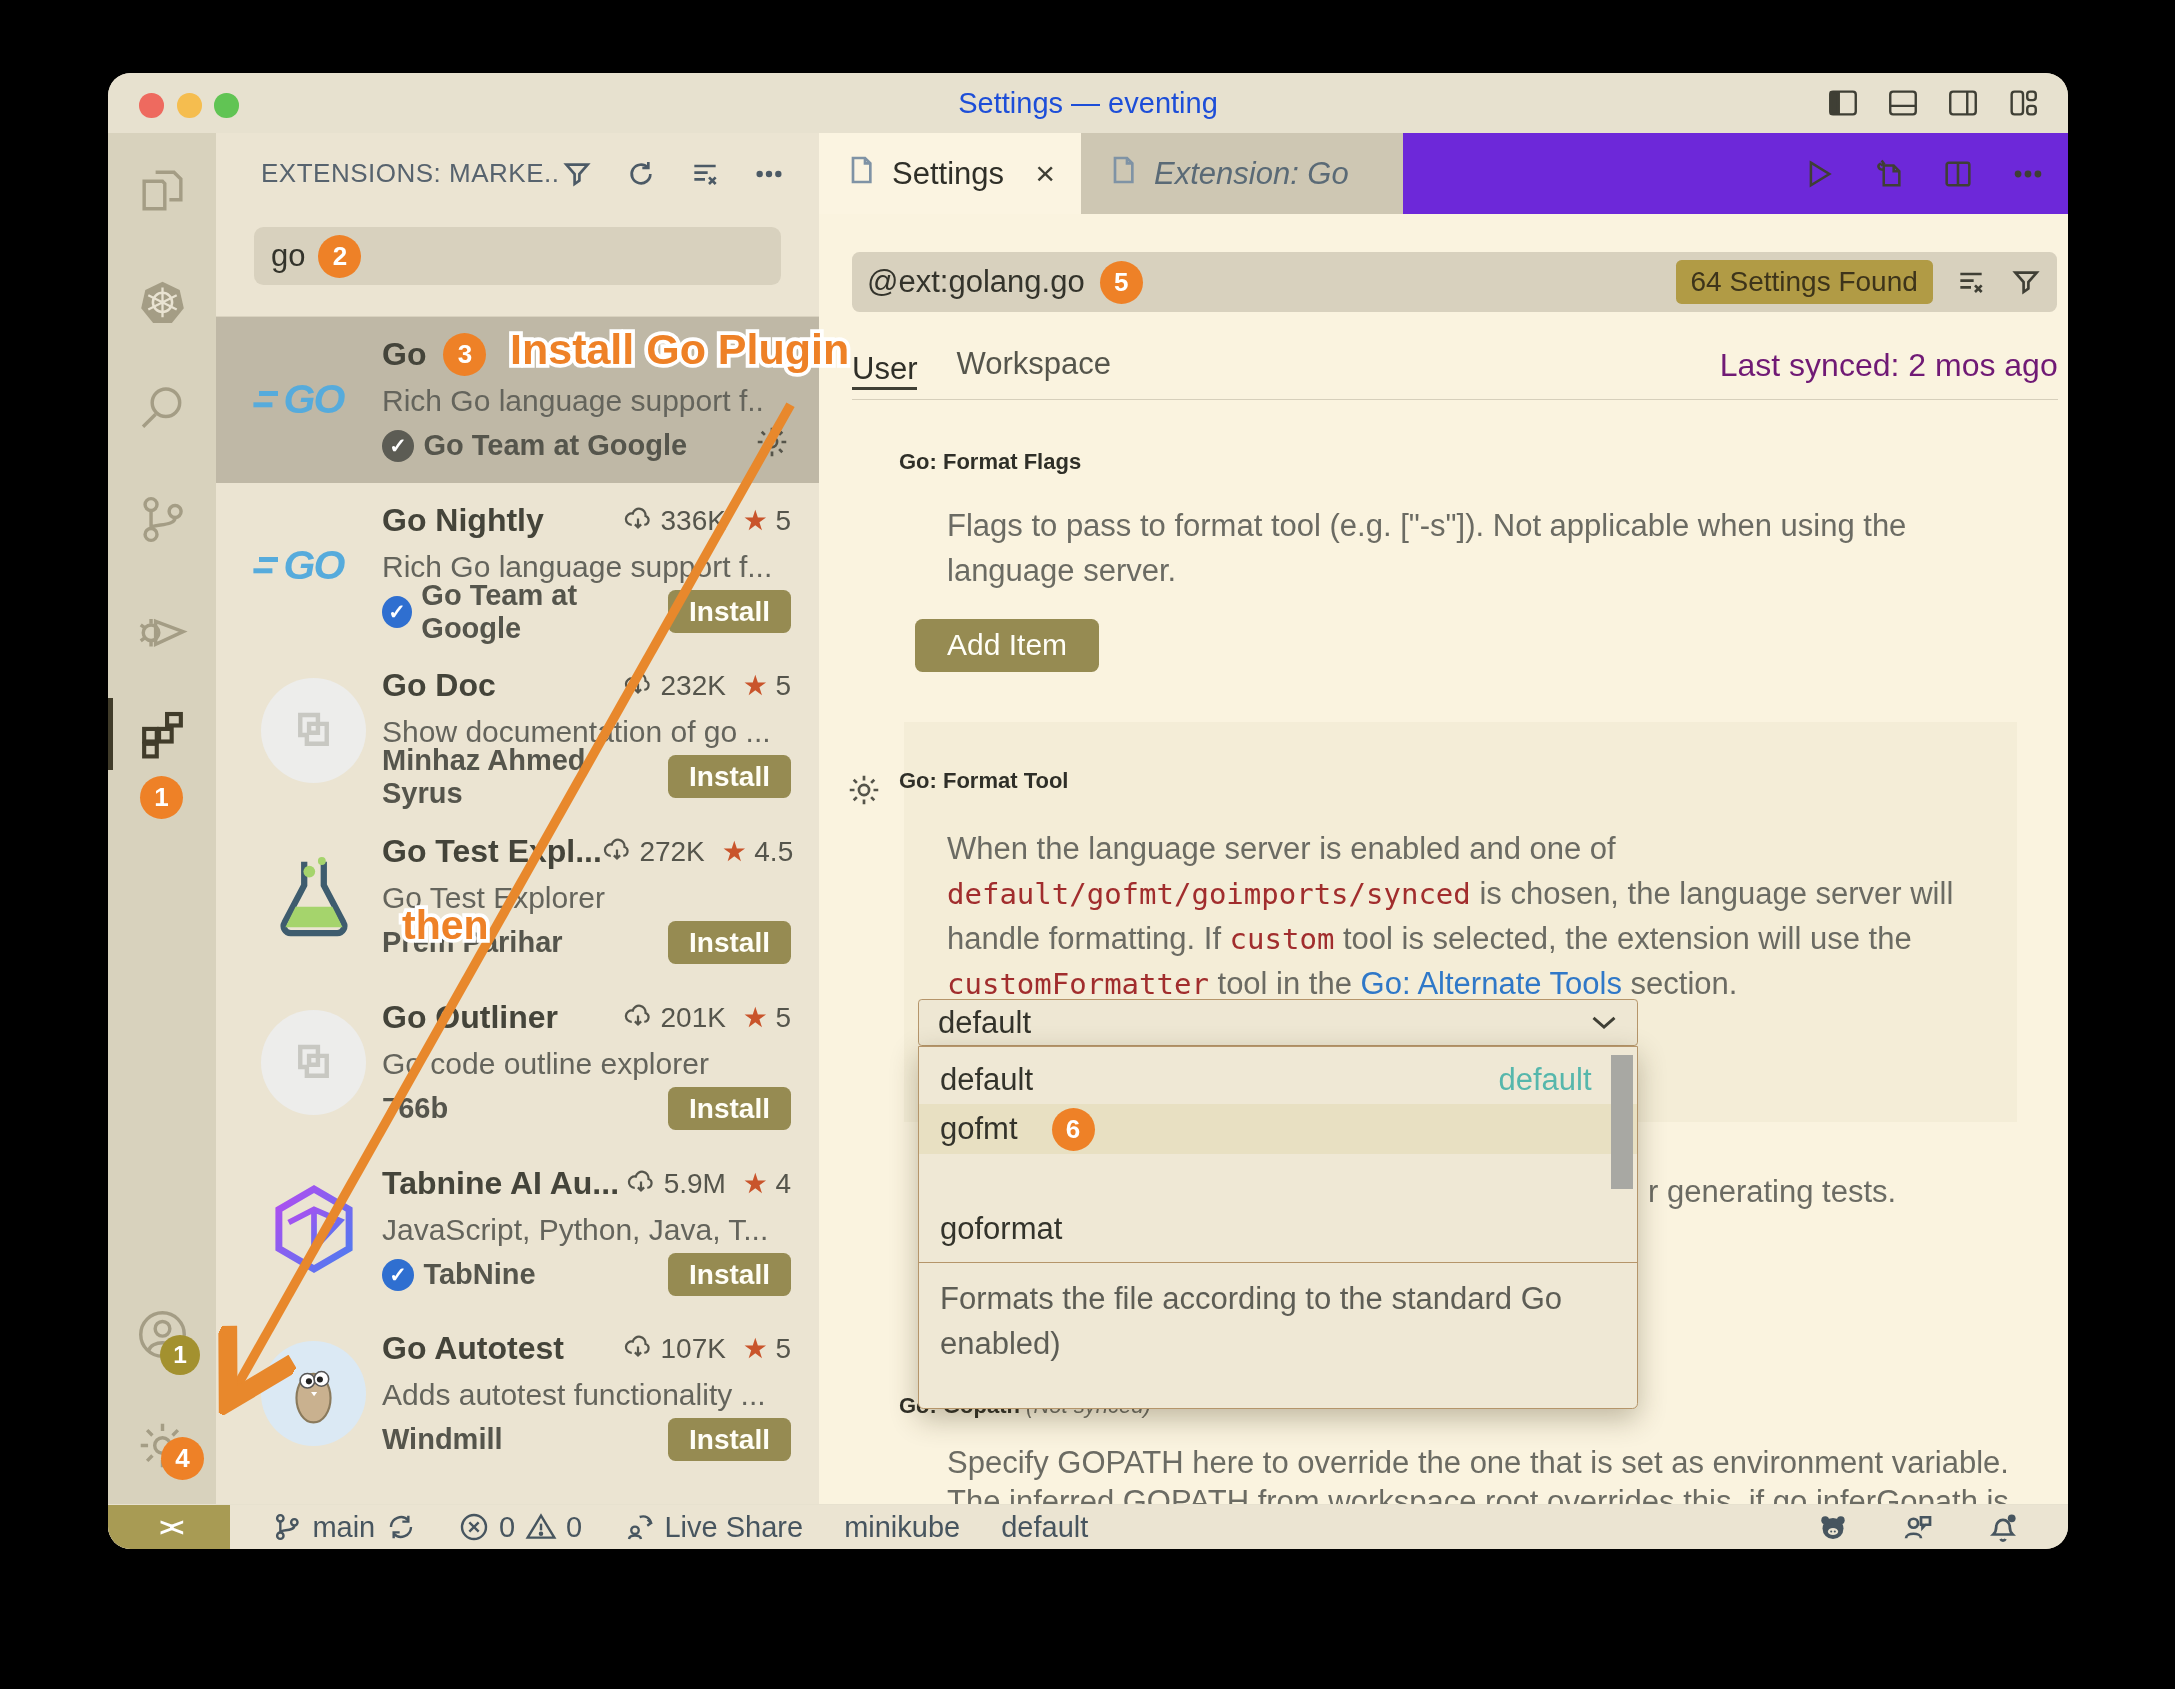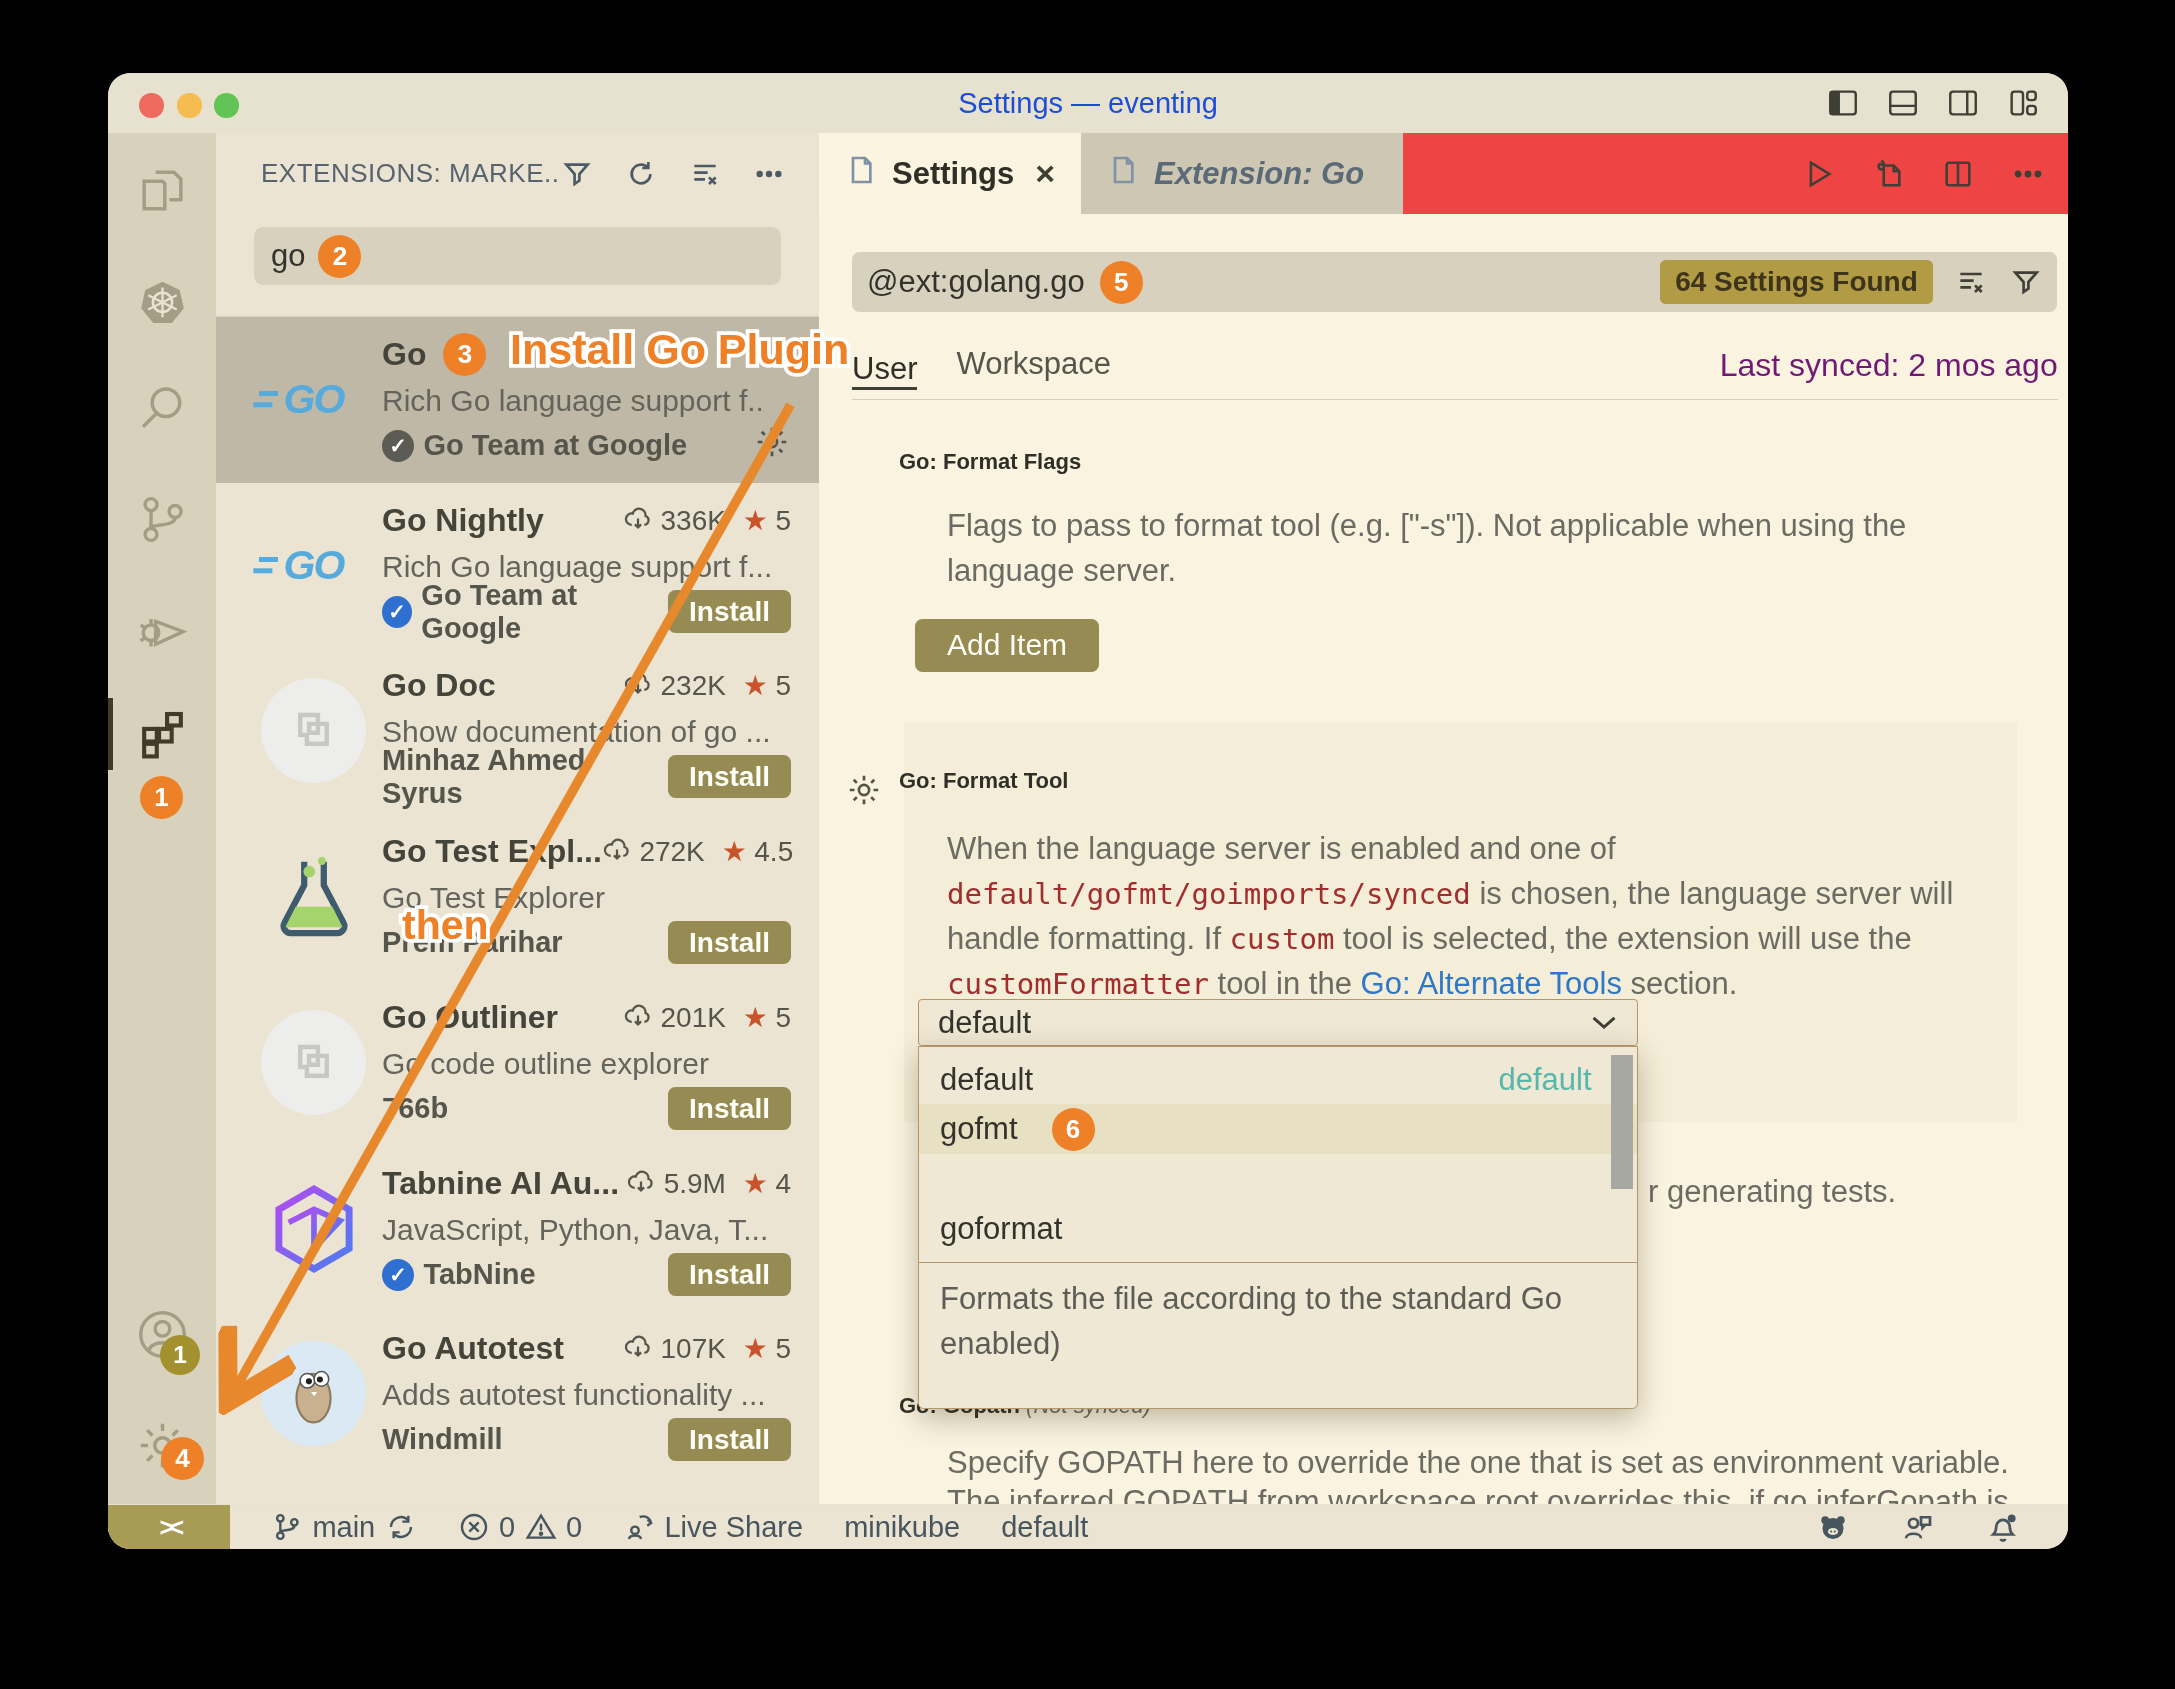--- a/index.html
+++ b/index.html
@@ -43,32 +43,32 @@
   .star{color:#c9542b;font-size:28px;margin-left:9.4px;}
   .l2{height:43px;font-size:30px;color:#64645c;white-space:nowrap;overflow:hidden;display:flex;align-items:center;}
   .l3{height:47px;display:flex;align-items:center;font-size:29px;font-weight:bold;color:#55554c;}
   .vbadge{width:32px;height:32px;border-radius:50%;color:#fff;font-size:21px;display:inline-flex;align-items:center;justify-content:center;margin-right:9.4px;}
   .vbadge.dark{background:#5c5c54;}
   .vbadge.blue{background:#2f6fd0;}
   .install-btn{margin-left:auto;background:#968b52;color:#fffef6;font-size:28px;font-weight:bold;padding:5.6px 21px;border-radius:7.5px;}
   .row-gear{margin-left:auto;}
   .row-gear svg,.gear-sm svg{width:38px;height:38px;stroke:#55544a;fill:none;stroke-width:1.7;}
   
-  #tabbar{position:absolute;left:711px;top:60px;right:0;height:81px;background:#ef4444;font-weight:bold;}
+  #tabbar{position:absolute;left:711px;top:60px;right:0;height:81px;background:#6d28d9;}
   .tab{position:absolute;top:0;height:81px;display:flex;align-items:center;padding:0 26px;font-size:31px;}
   #tab-settings{left:0;width:262px;background:#fbf4e1;color:#2f2f28;}
   #tab-extgo{left:262px;width:322px;background:#cec7b3;color:#5a6a76;font-style:italic;}
   .fileicon svg{width:32px;height:32px;stroke:#7f93a5;fill:none;stroke-width:2;margin-right:15px;}
   .tab-close{margin-left:auto;font-size:34px;color:#3f3f35;}
   #editor-toolbar{position:absolute;right:22.6px;top:0;height:81px;display:flex;align-items:center;gap:36px;}
   #editor-toolbar svg{width:34px;height:34px;stroke:#3f3f35;fill:none;stroke-width:1.8;}
   
   #content{position:absolute;left:711px;top:141px;width:1250px;height:1290px;background:#faf3df;overflow:hidden;}
   #set-search{position:absolute;left:33px;top:38px;width:1205px;height:60px;background:#d8d1be;border-radius:7.5px;display:flex;align-items:center;padding:0 15px;font-size:31px;color:#33332b;}
-  #found-badge{margin-left:auto;background:#b19b45;color:#3d341a;font-size:28px;font-weight:bold;padding:5.6px 15px;border-radius:5.6px;}
+  #found-badge{margin-left:auto;background:#b19b45;color:#3d341a;font-size:28px;font-weight:normal;padding:5.6px 15px;border-radius:5.6px;}
   #set-search svg{width:32px;height:32px;stroke:#3f3f35;fill:none;stroke-width:2;margin-left:22.6px;}
   #scope-row{position:absolute;left:33px;top:128px;right:11.3px;height:58px;display:flex;align-items:center;border-bottom:1.9px solid #d6cfbb;}
   #scope-user{font-size:31px;color:#2f2f28;padding-bottom:0;border-bottom:3.8px solid #3f3f35;margin-right:39px;}
   #scope-ws{font-size:31px;color:#55554c;padding-bottom:13px;}
   #last-sync{margin-left:auto;font-size:32px;color:#701a75;padding-bottom:9.4px;}
   .sec-title{position:absolute;left:80px;font-size:22px;font-weight:bold;color:#2f2f28;white-space:nowrap;}
   .sec-desc{position:absolute;left:96px;font-size:31px;color:#6b6b63;white-space:nowrap;margin-left:32px;}
   #additem{position:absolute;left:96px;top:405px;background:#968b52;color:#fffef6;font-size:30px;padding:9.4px 32px;border-radius:7.5px;}
   #ft-highlight{position:absolute;left:85px;top:508px;width:1113px;height:400px;background:#f4edd7;}
   #ft-gear{position:absolute;left:26px;top:557px;}

